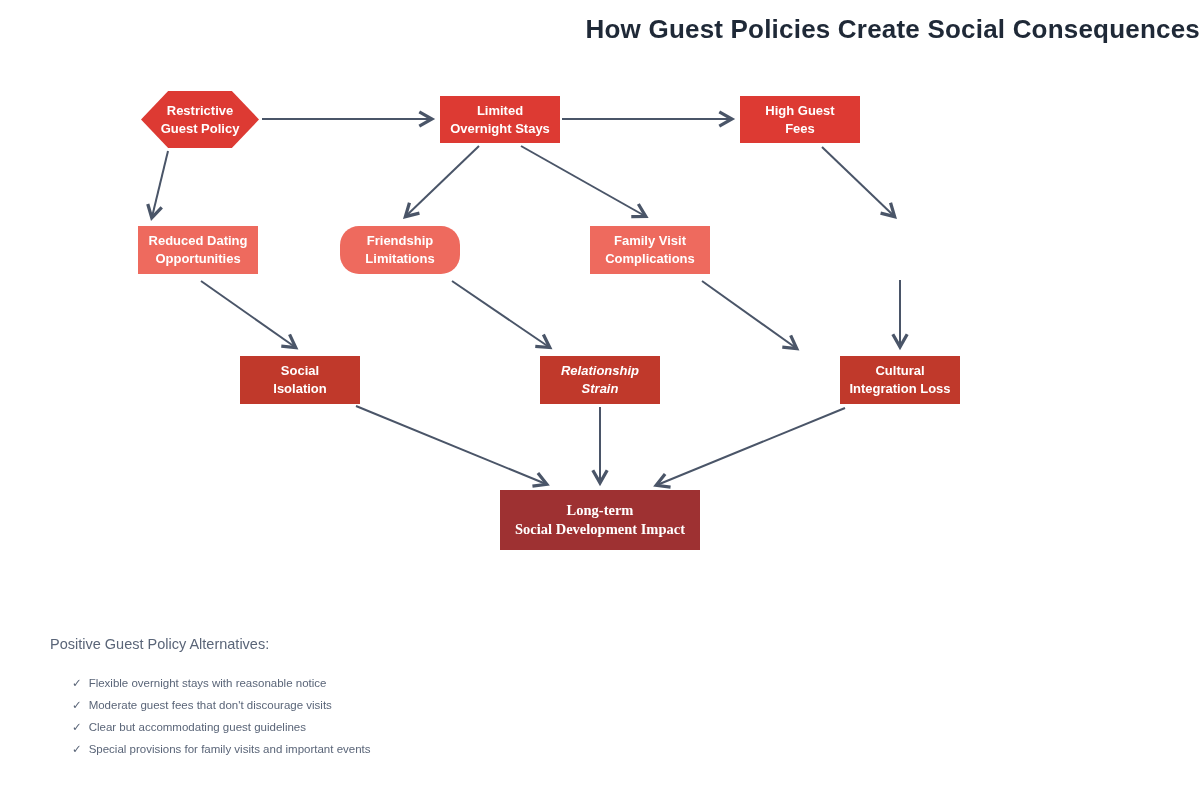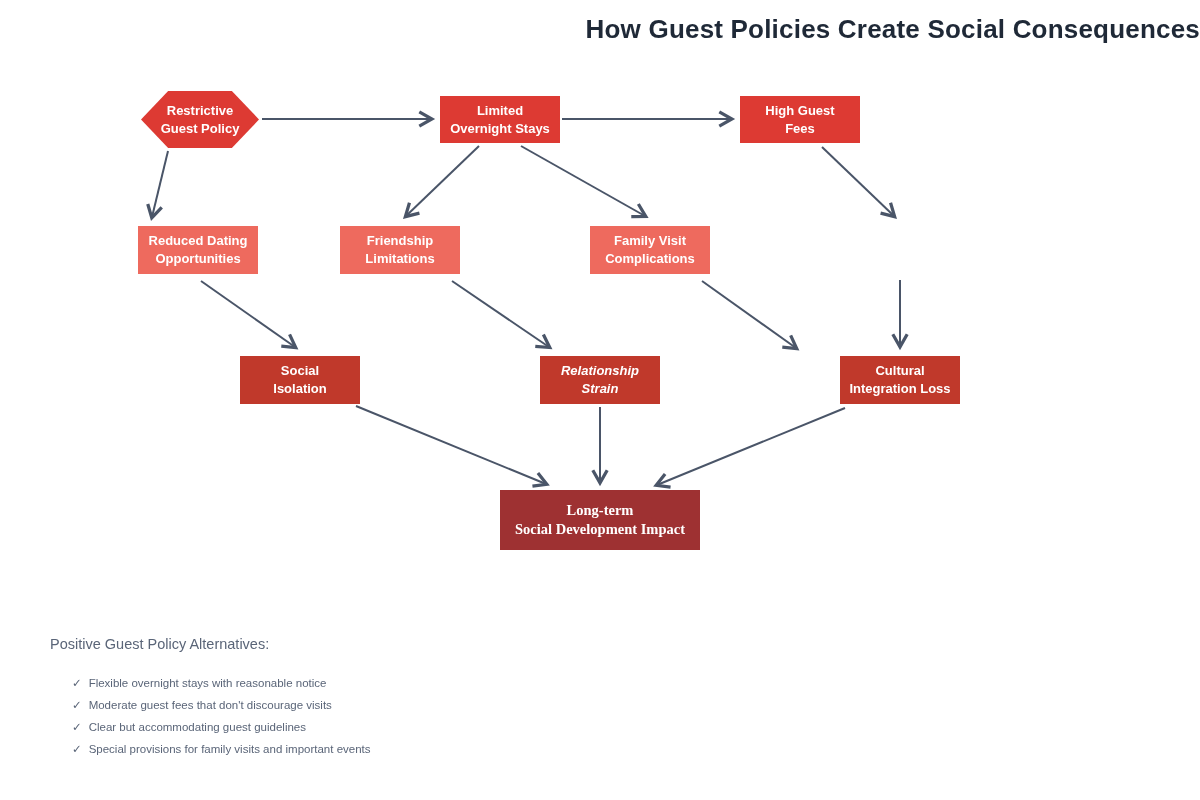--- a/index.html
+++ b/index.html
@@ -125,21 +125,21 @@
   <div class="node l1" style="left:740px; top:96px; width:120px; height:47px;">
     <span>High Guest</span>
     <span>Fees</span>
   </div>
 
   <div class="node l2" style="left:90px; top:226px; width:120px; height:48px;margin-left:48px;">
     <span>Reduced Dating</span>
     <span>Opportunities</span>
   </div>
 
-  <div class="node l2" style="left:340px; top:226px; width:120px; height:48px;">
+  <div class="node l2" style="left:340px; top:226px; width:120px; height:48px;border-radius:19px;">
     <span>Friendship</span>
     <span>Limitations</span>
   </div>
 
   <div class="node l2" style="left:590px; top:226px; width:120px; height:48px;align-items:center;">
     <span>Family Visit</span>
     <span>Complications</span>
   </div>
 
 

